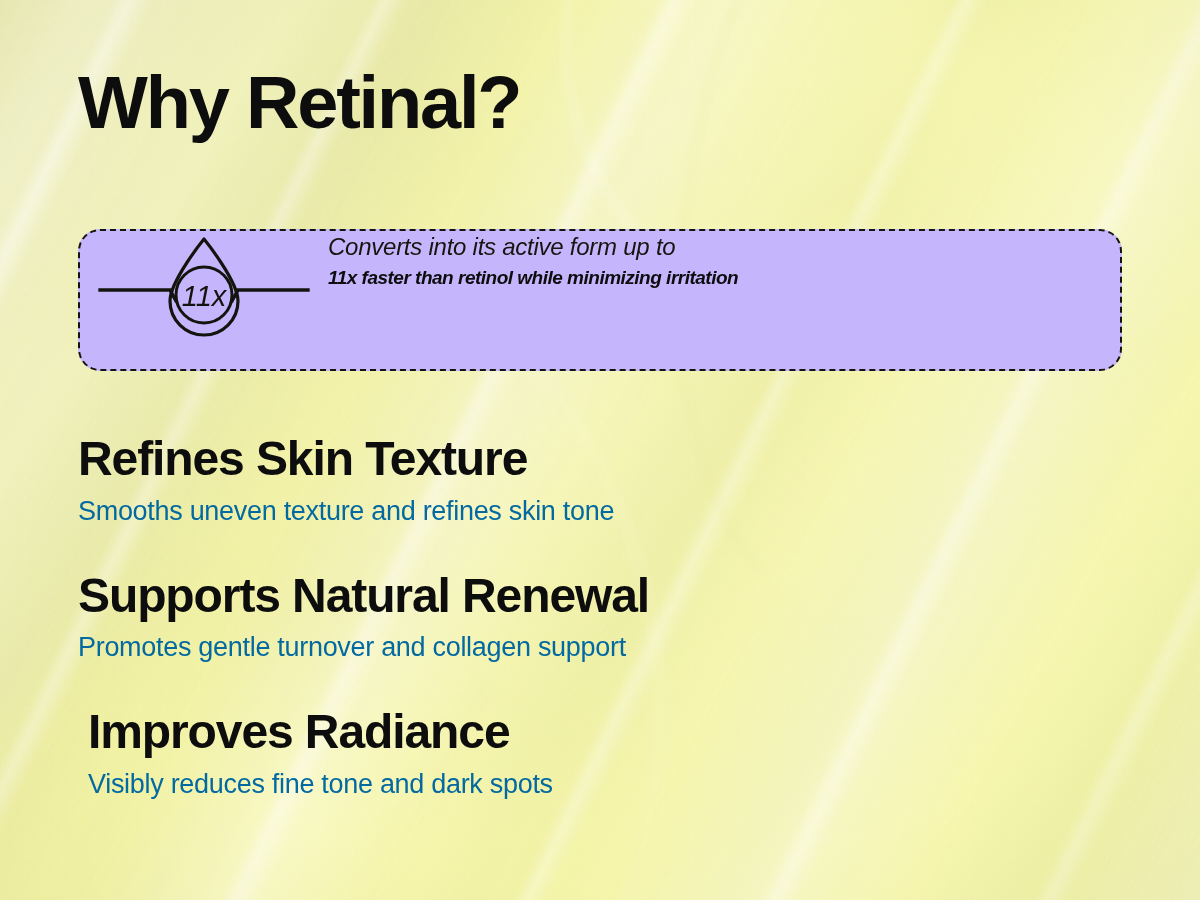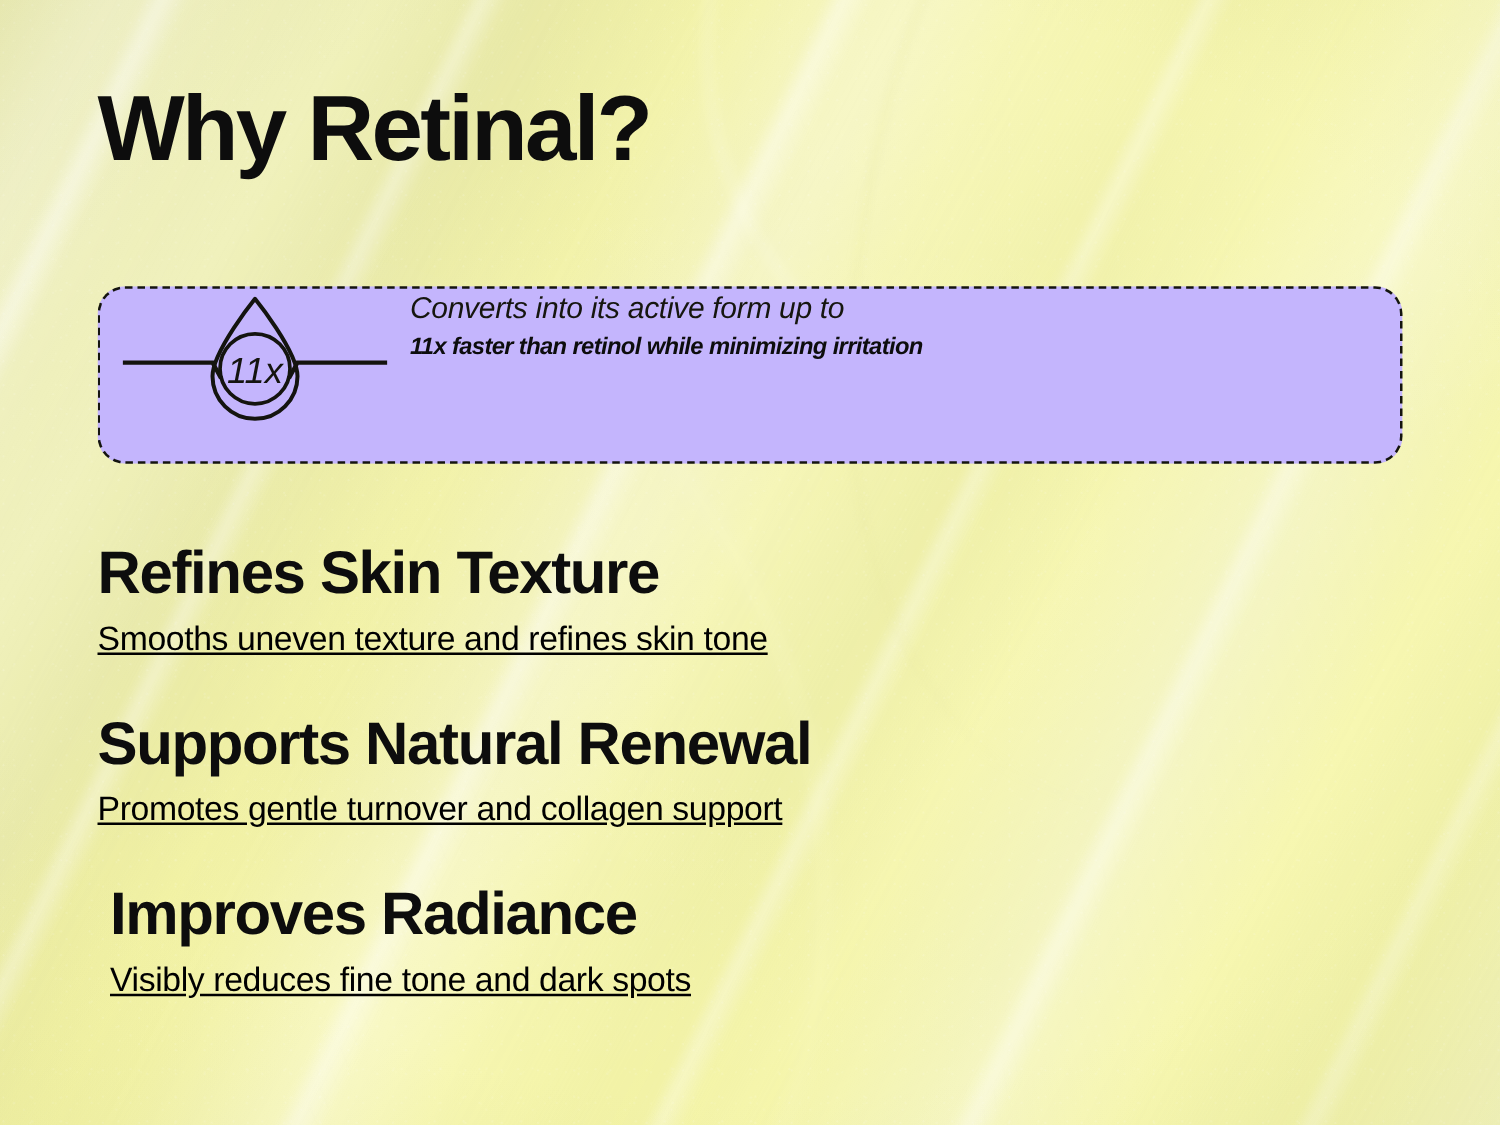--- a/index.html
+++ b/index.html
@@ -217,24 +217,23 @@
     letter-spacing:-1.1px;
     color:#0d0d0d;
     line-height:1.12;
     white-space:nowrap;
   }
   .benefit-desc {
     margin-top:9px;
     font-size:27px;
     font-weight:400;
     letter-spacing:-0.3px;
-    color:#000000;
+    color:#0369a1;
     line-height:1.25;
     white-space:nowrap;
-    text-decoration:underline;
   }
 </style>
 </head>
 <body>
 
 <div class="stage">
 
   <div class="bg-base"></div>
   <div class="bg-bands"></div>
   <div class="bg-streaks"></div>

